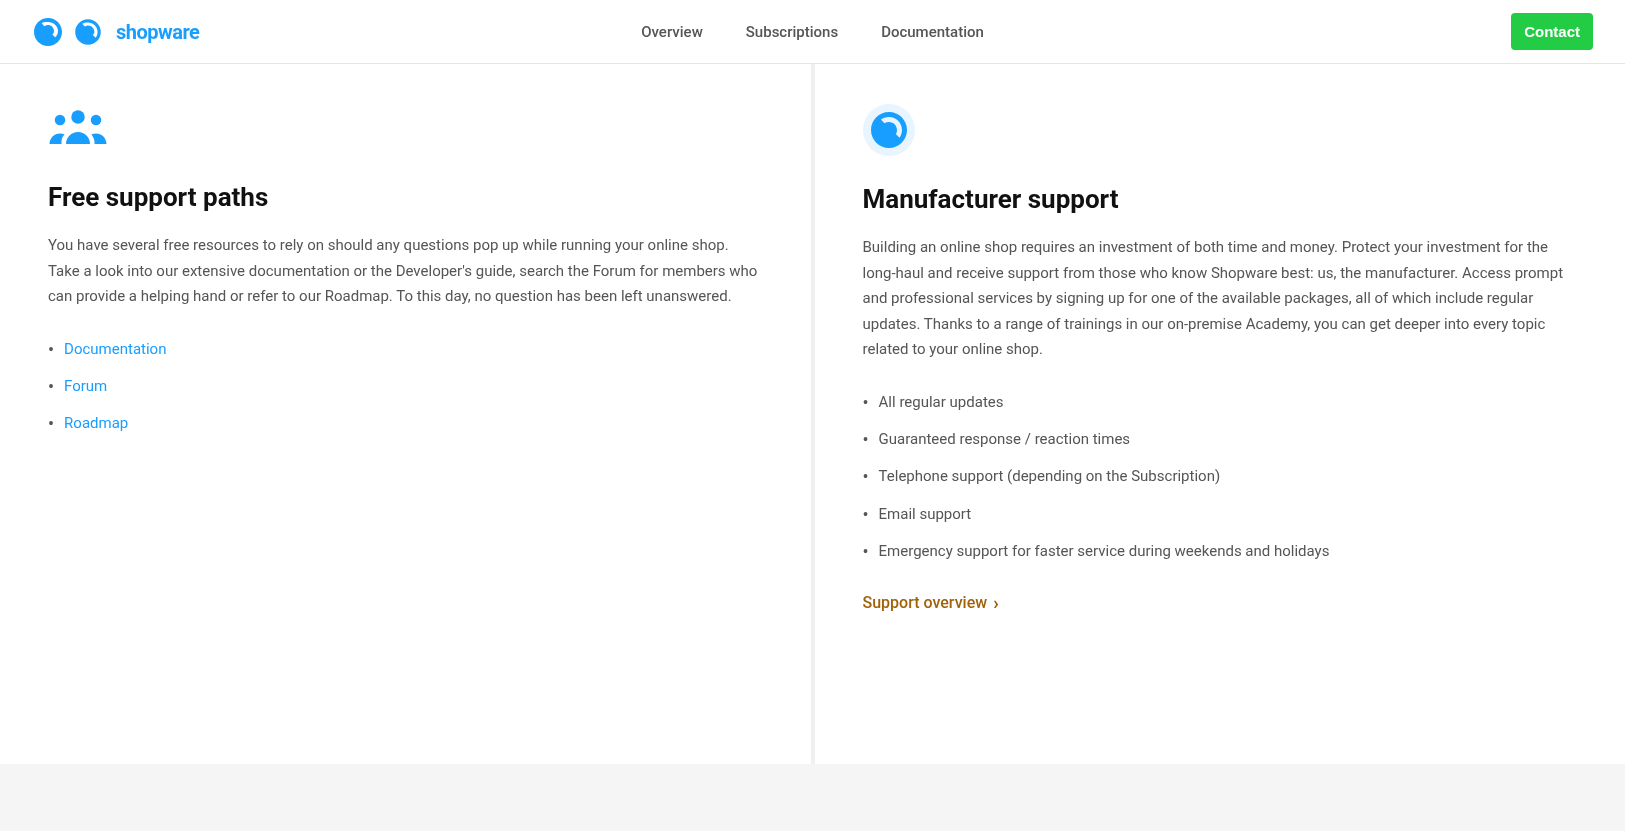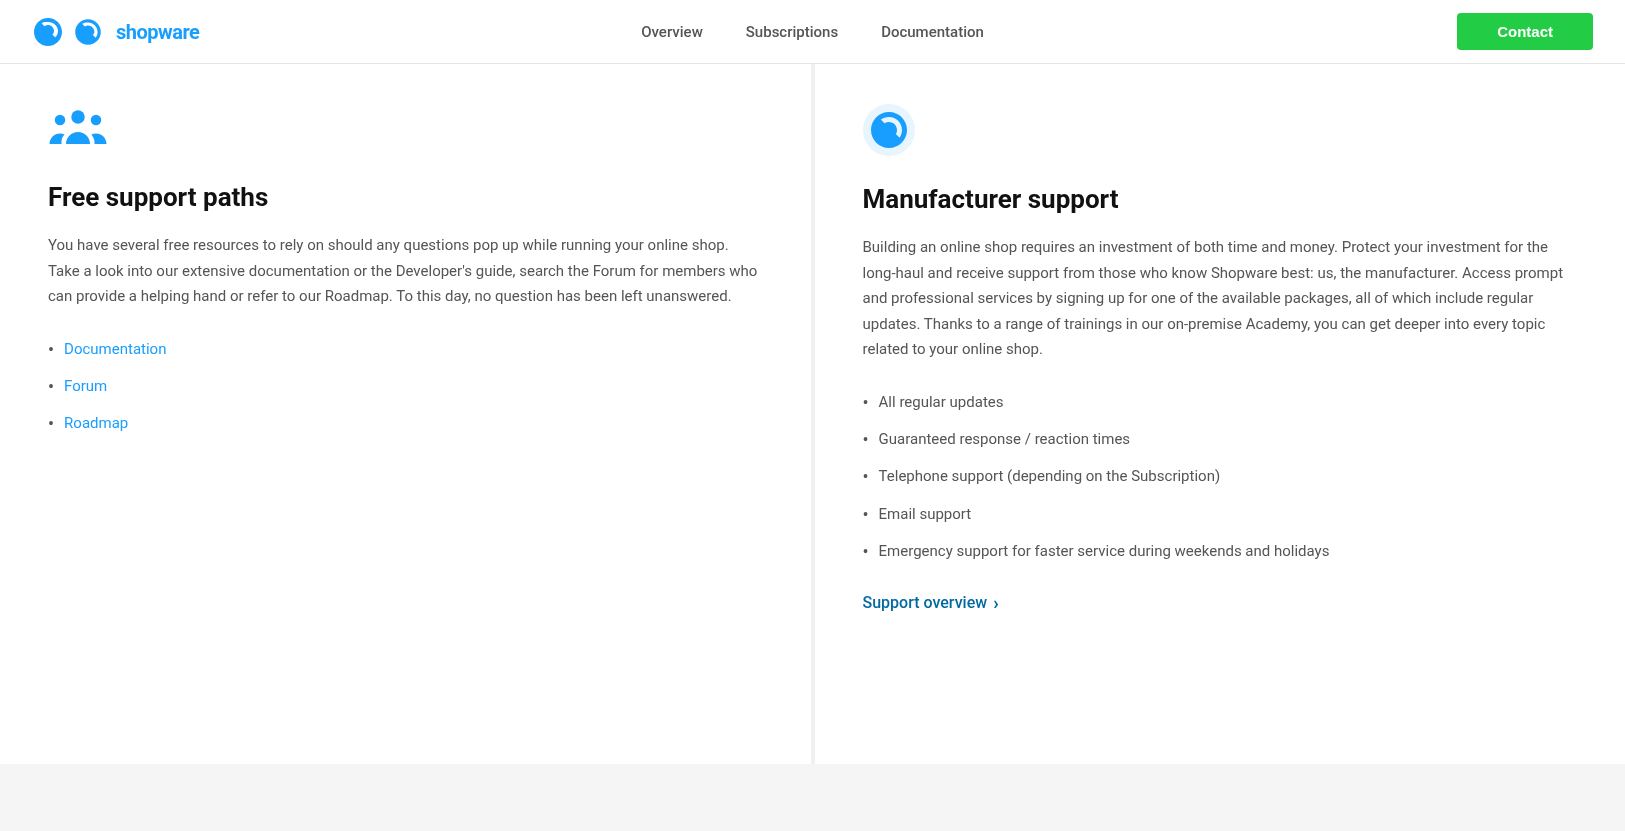--- a/index.html
+++ b/index.html
@@ -44,21 +44,21 @@
       color: #555;
       font-size: 15px;
       font-weight: 500;
     }
     .navbar-contact {
       margin-left: auto;
       background: #22cc44;
       color: #fff;
       border: none;
       border-radius: 4px;
-      padding: 10px 40px;
+      padding: 10px 13px;
       font-size: 15px;
       font-weight: 600;
       cursor: pointer;
     }
 
     
     .main-content {
       display: flex;
       gap: 0;
       padding: 0;
@@ -126,21 +126,21 @@
     .card-list li a {
       color: #189eff;
       text-decoration: none;
       font-size: 15px;
     }
 
     .support-overview-link {
       display: flex;
       align-items: center;
       gap: 6px;
-      color: #0369a1;
+      color: #a16207;
       text-decoration: none;
       font-size: 16px;
       font-weight: 500;
       margin-top: 8px;
     }
     .chevron-right {
       font-size: 18px;
       font-weight: 700;
     }
 

